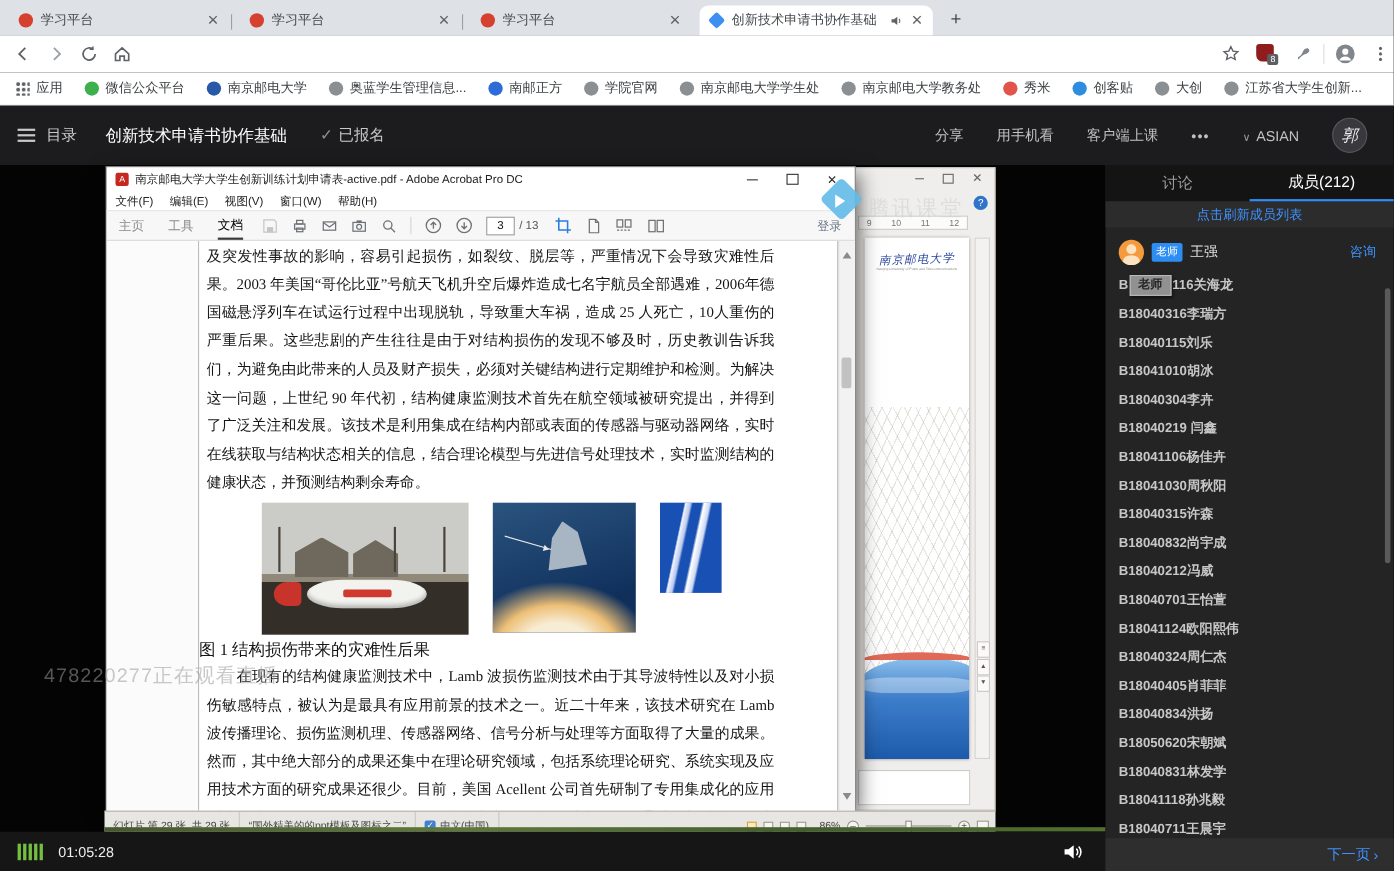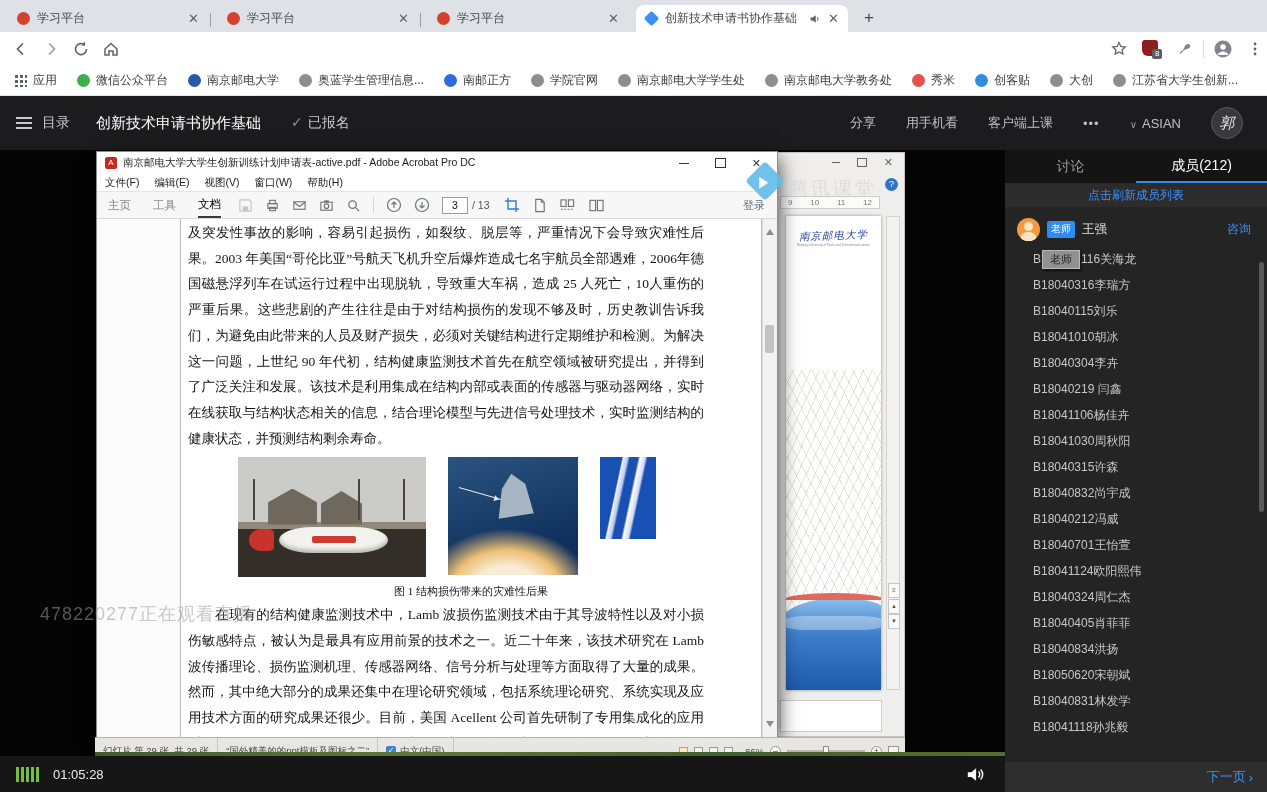--- a/index.html
+++ b/index.html
@@ -108,21 +108,21 @@
   .f2{width:130px;height:118px;background:
       radial-gradient(ellipse 95% 75% at 45% 112%,#f7ecd4 0 26%,#edbf76 44%,rgba(237,191,118,0) 68%),
       linear-gradient(163deg,#2a547f 0%,#10305c 75%);}
   .shuttle{position:absolute;left:36%;top:14%;width:30%;height:38%;background:#a7b6c2;clip-path:polygon(42% 0,78% 22%,100% 88%,10% 100%,18% 34%);}
   .f2arrow{position:absolute;left:8%;top:30%;width:34%;height:1px;background:#e8e8e8;transform:rotate(16deg);}
   .f2arrow::after{content:'';position:absolute;right:-1px;top:-2px;border:3px solid transparent;border-left:5px solid #e8e8e8;}
   .f3{width:56px;height:82px;background:
       linear-gradient(102deg,transparent 30%,#eef2fc 32%,#b9c9ec 38%,transparent 41%),
       linear-gradient(102deg,transparent 52%,#ffffff 55%,#ccd8f2 62%,transparent 65%),
       #1850b4;}
-  .figcap{text-align:center;font-size:11px;line-height:20px;font-family:"Liberation Serif","DejaVu Serif",serif;color:#151515;}
+  .figcap{font-size:15px;line-height:20px;font-family:"Liberation Serif","DejaVu Serif",serif;color:#151515;}
   .acr-vscroll{position:absolute;left:665px;top:0;bottom:0;width:14px;background:#f2f2f2;border-left:1px solid #dcdcdc;}
   .tri-up{position:absolute;left:3px;top:6px;border:4px solid transparent;border-bottom:6px solid #8a8a8a;}
   .tri-dn{position:absolute;left:3px;bottom:6px;border:4px solid transparent;border-top:6px solid #8a8a8a;}
   .vthumb{position:absolute;left:2px;top:106px;width:9px;height:28px;background:#c2c2c2;border-radius:2px;}
 
   
   .tlogo{left:751px;top:167px;width:28px;height:28px;background:#63bbe8;transform:rotate(45deg);border-radius:4px;opacity:.9;z-index:30;}
   .tlogo::before{content:'';position:absolute;left:9px;top:8px;border:6px solid transparent;border-left:9px solid #fff;transform:rotate(-45deg);}
   .tbrand{left:789px;top:176px;font-size:19px;letter-spacing:3px;color:#c9cdd2;opacity:.5;z-index:30;white-space:nowrap;}
   .viewer-mark{left:40px;top:602px;font-size:18px;color:rgba(155,155,155,.55);letter-spacing:1px;z-index:40;white-space:nowrap;}
@@ -141,21 +141,21 @@
   .ptab.cur{color:#fff;border-bottom:2px solid #2e8df2;box-sizing:border-box;}
   .refresh{height:24px;background:#2c2c2c;color:#3f92ff;font-size:12px;display:flex;align-items:center;justify-content:center;}
   .mlist{position:absolute;top:57px;left:0;right:0;bottom:30px;overflow:hidden;padding-top:5px;}
   .trow{height:34px;display:flex;align-items:center;gap:7px;padding:0 16px 0 12px;}
   .tavatar{width:23px;height:23px;border-radius:50%;background:#f59b3d;position:relative;overflow:hidden;flex:none;}
   .tavatar::before{content:'';position:absolute;left:7px;top:4px;width:9px;height:9px;border-radius:50%;background:#fde3c2;}
   .tavatar::after{content:'';position:absolute;left:4px;top:14px;width:15px;height:10px;border-radius:50% 50% 0 0;background:#fde3c2;}
   .badge{background:#2e8df2;color:#fff;font-size:10px;padding:1.5px 4px;border-radius:2px;flex:none;}
   .tname{color:#e5e5e5;font-size:12.5px;}
   .consult{margin-left:auto;color:#3f92ff;font-size:12px;}
-  .mrow{height:26px;line-height:26px;padding-left:28px;color:#c7c7c7;font-size:12px;white-space:nowrap;overflow:hidden;}
+  .mrow{height:26px;line-height:26px;padding-left:12px;color:#c7c7c7;font-size:12px;white-space:nowrap;overflow:hidden;font-weight:bold;}
   .ttip{display:inline-block;background:#919191;color:#262626;font-size:11px;line-height:17px;padding:0 7px;margin:0 1px;border:1px solid #b9b9b9;box-shadow:1px 2px 3px rgba(0,0,0,.55);vertical-align:middle;}
   .pscroll{position:absolute;right:3px;top:112px;width:5px;height:250px;background:#5a5a5a;border-radius:3px;}
   .pfooter{position:absolute;left:0;right:0;bottom:0;height:30px;background:#2e2e2e;display:flex;align-items:center;justify-content:flex-end;padding-right:14px;color:#3f92ff;font-size:13px;box-sizing:border-box;gap:3px;}
 </style>
 </head>
 <body>
 
 <div id="root">
 
   <div class="abs tabstrip">
@@ -547,20 +547,21 @@
           <div class="mrow">B18040405肖菲菲</div>
 
           <div class="mrow">B18040834洪扬</div>
 
           <div class="mrow">B18050620宋朝斌</div>
 
           <div class="mrow">B18040831林发学</div>
 
           <div class="mrow">B18041118孙兆毅</div>
 
+          <div class="mrow">B18040711王晨宇</div>
 
       </div>
     </div>
     <div class="pscroll"></div>
     <div class="pfooter">
       <span>下一页</span>
       <span>›</span>
     </div>
   </div>
 

